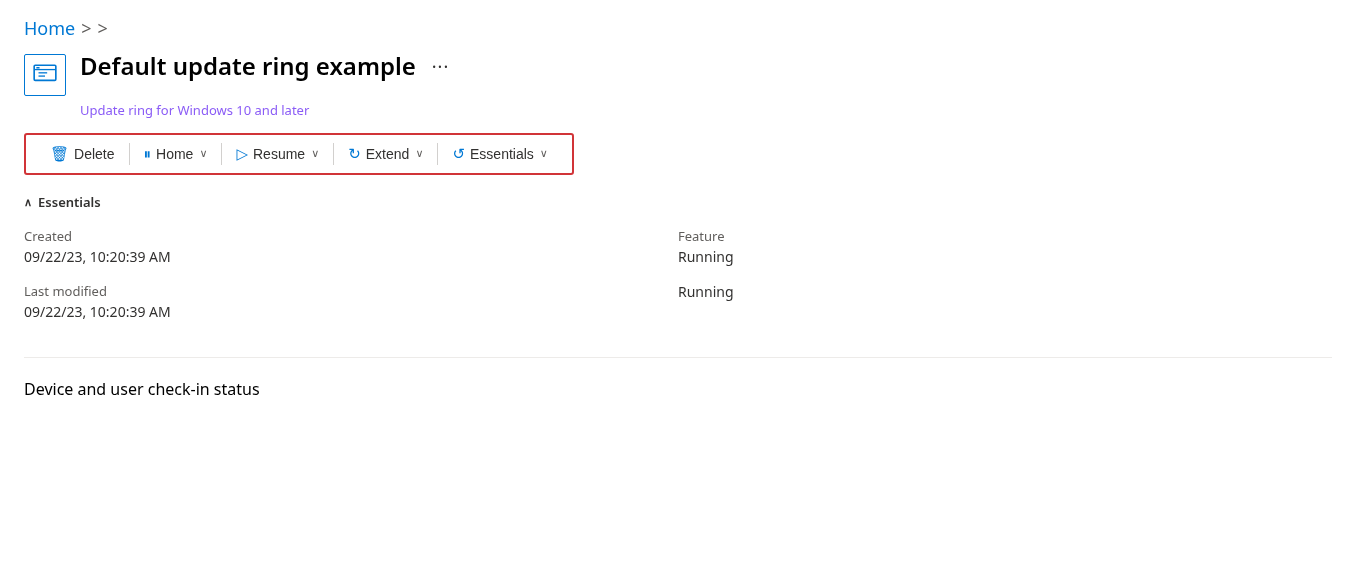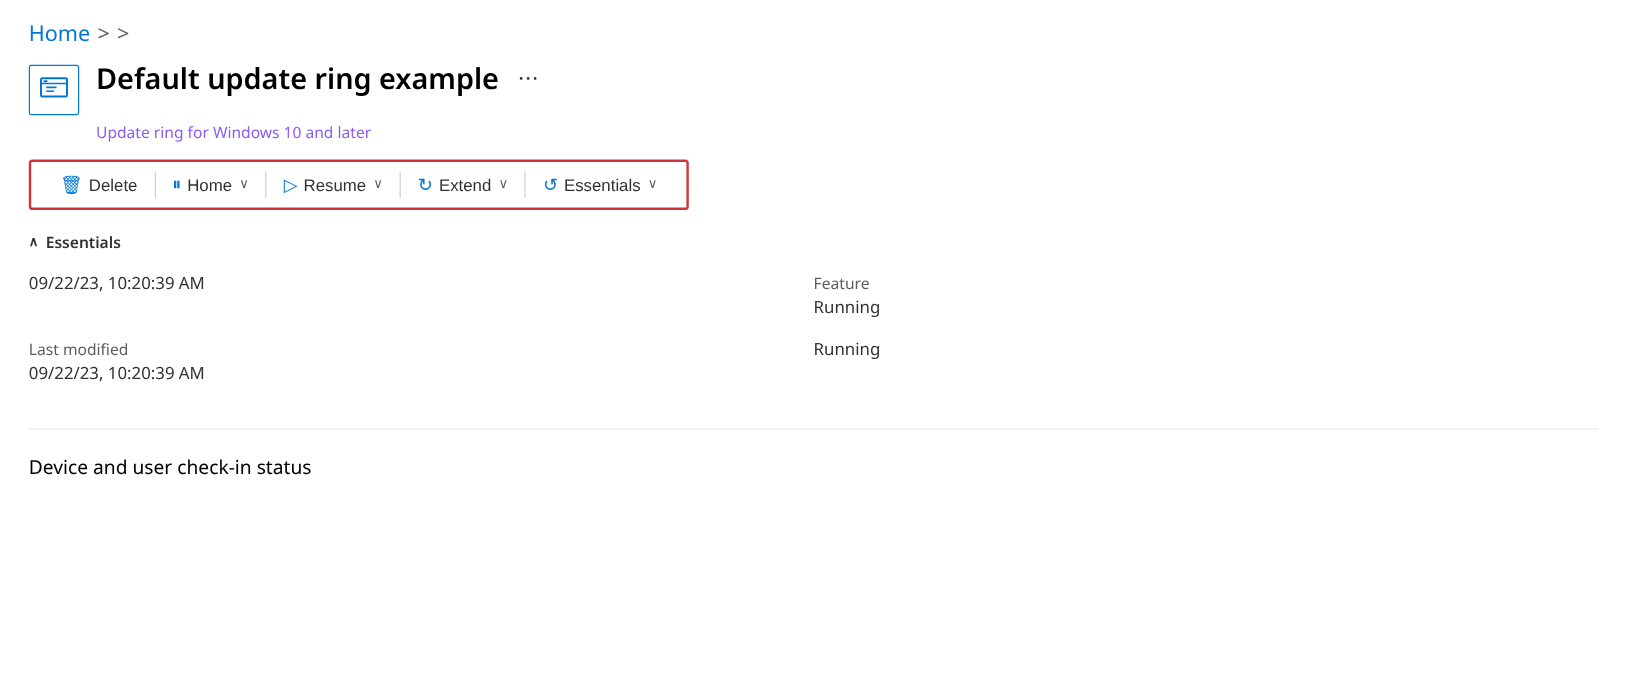--- a/index.html
+++ b/index.html
@@ -243,20 +243,21 @@
 
 <div>
   <div class="essentials-header">
     <span class="essentials-chevron">∧</span>
     <span>Essentials</span>
   </div>
 
   <div class="essentials-grid">
 
     <div class="essentials-item">
+      <div class="essentials-label">Created</div>
       <div class="essentials-value">09/22/23, 10:20:39 AM</div>
     </div>
 
     <div class="essentials-item">
       <div class="essentials-label">Feature</div>
       <div class="essentials-value">Running</div>
     </div>
 
     <div class="essentials-item">
       <div class="essentials-label">Last modified</div>

